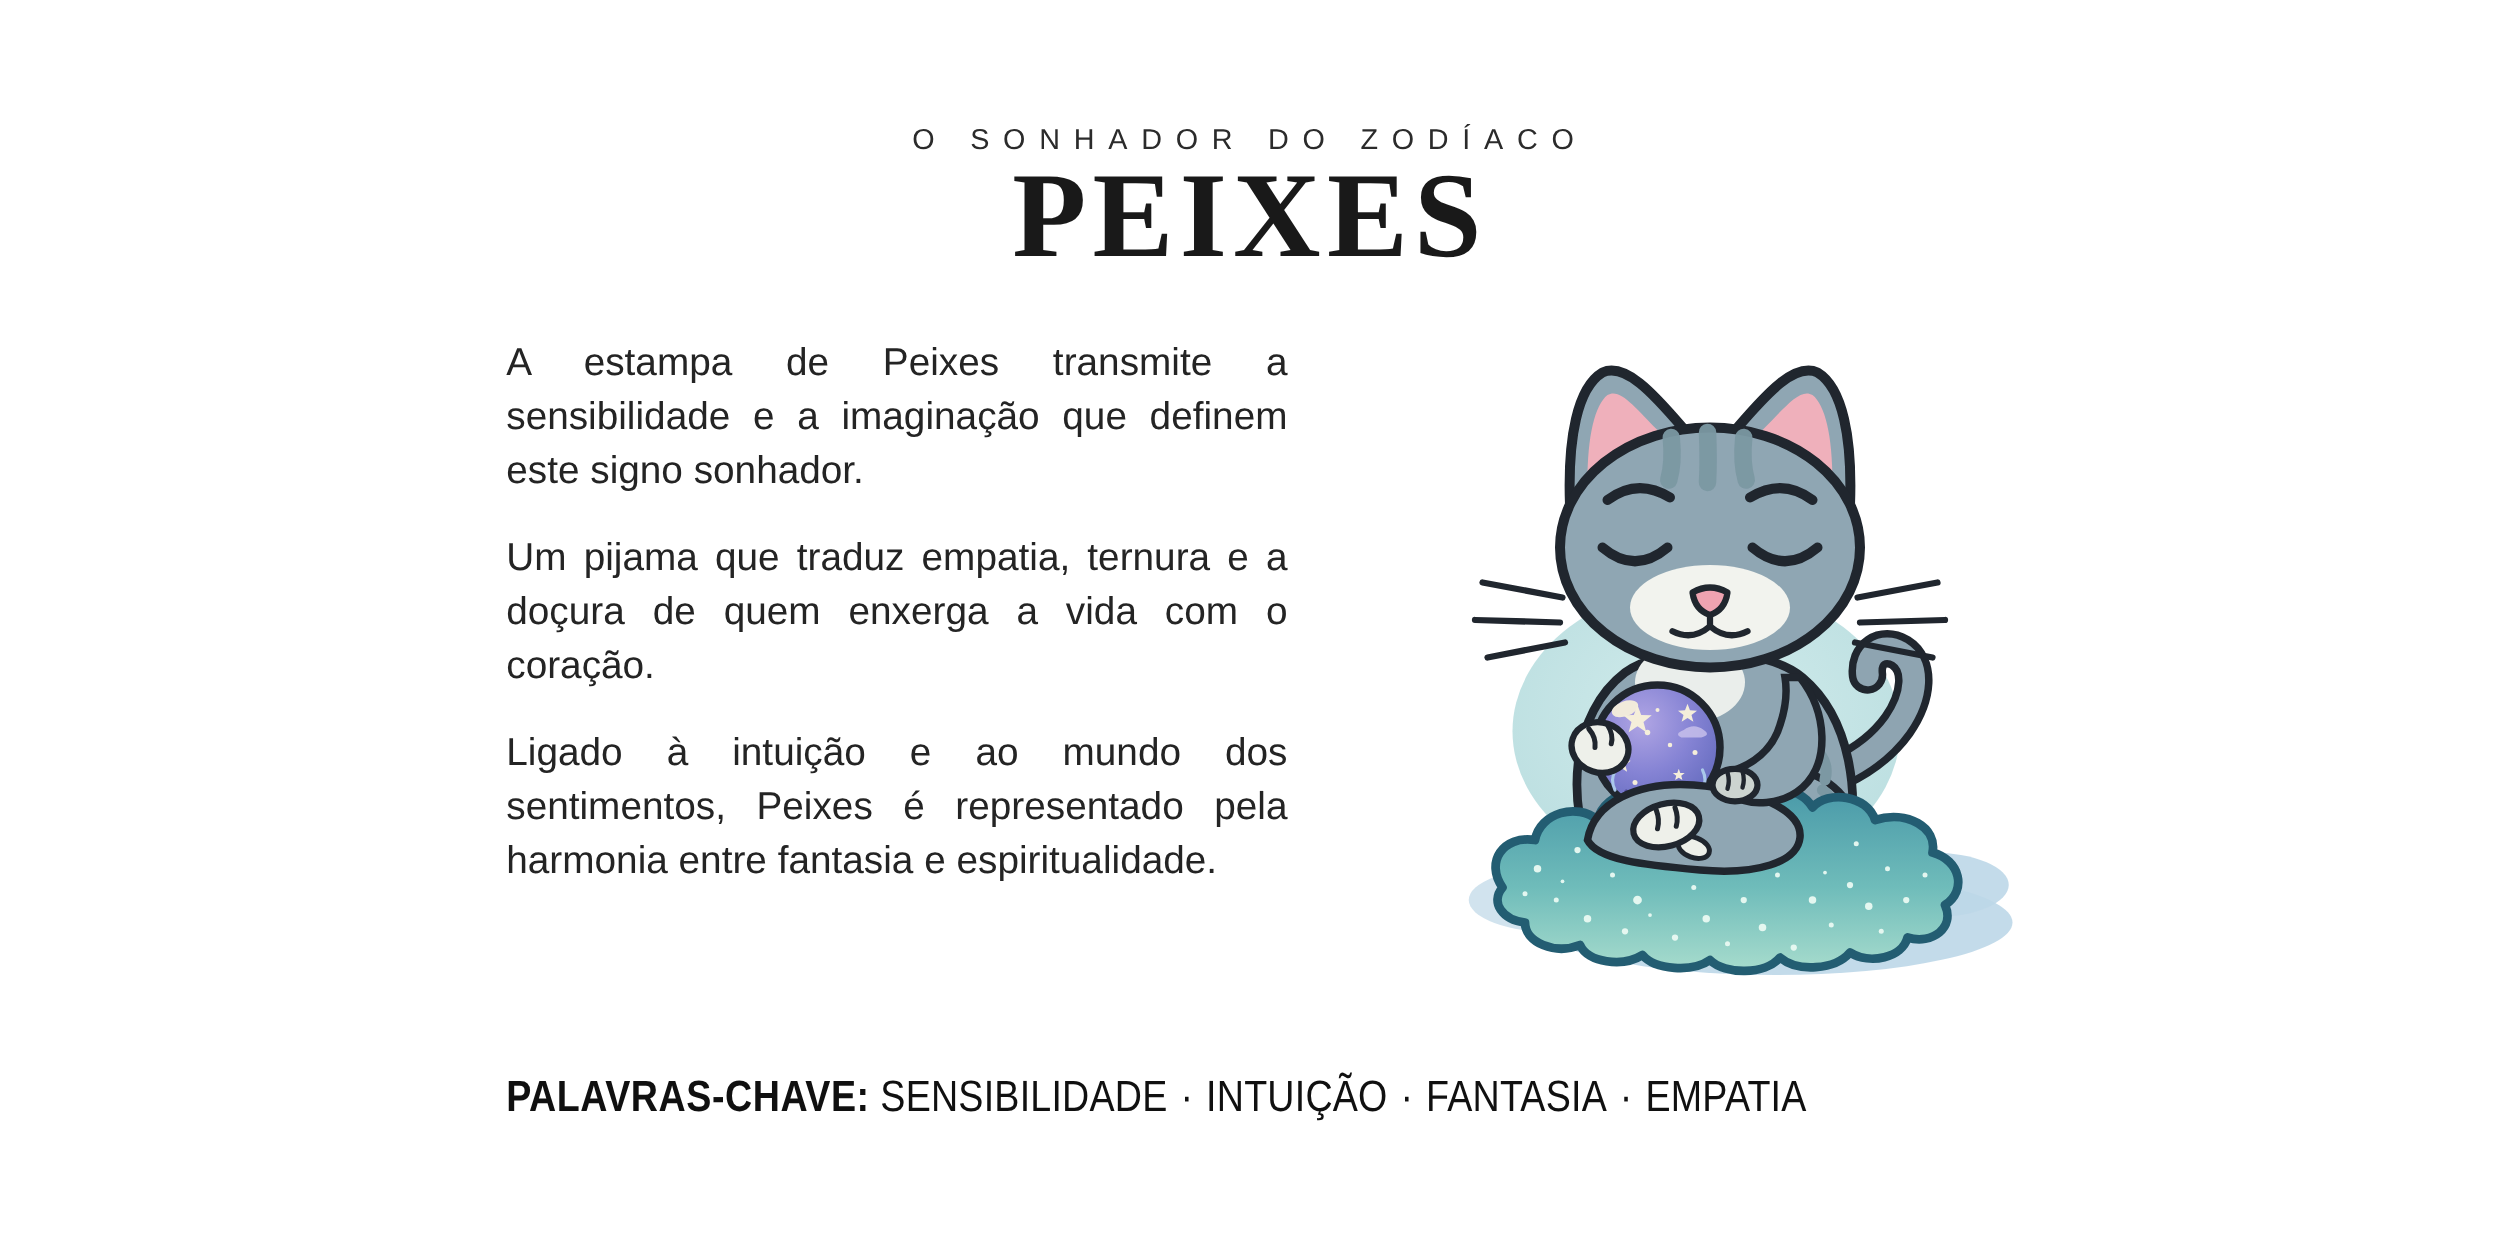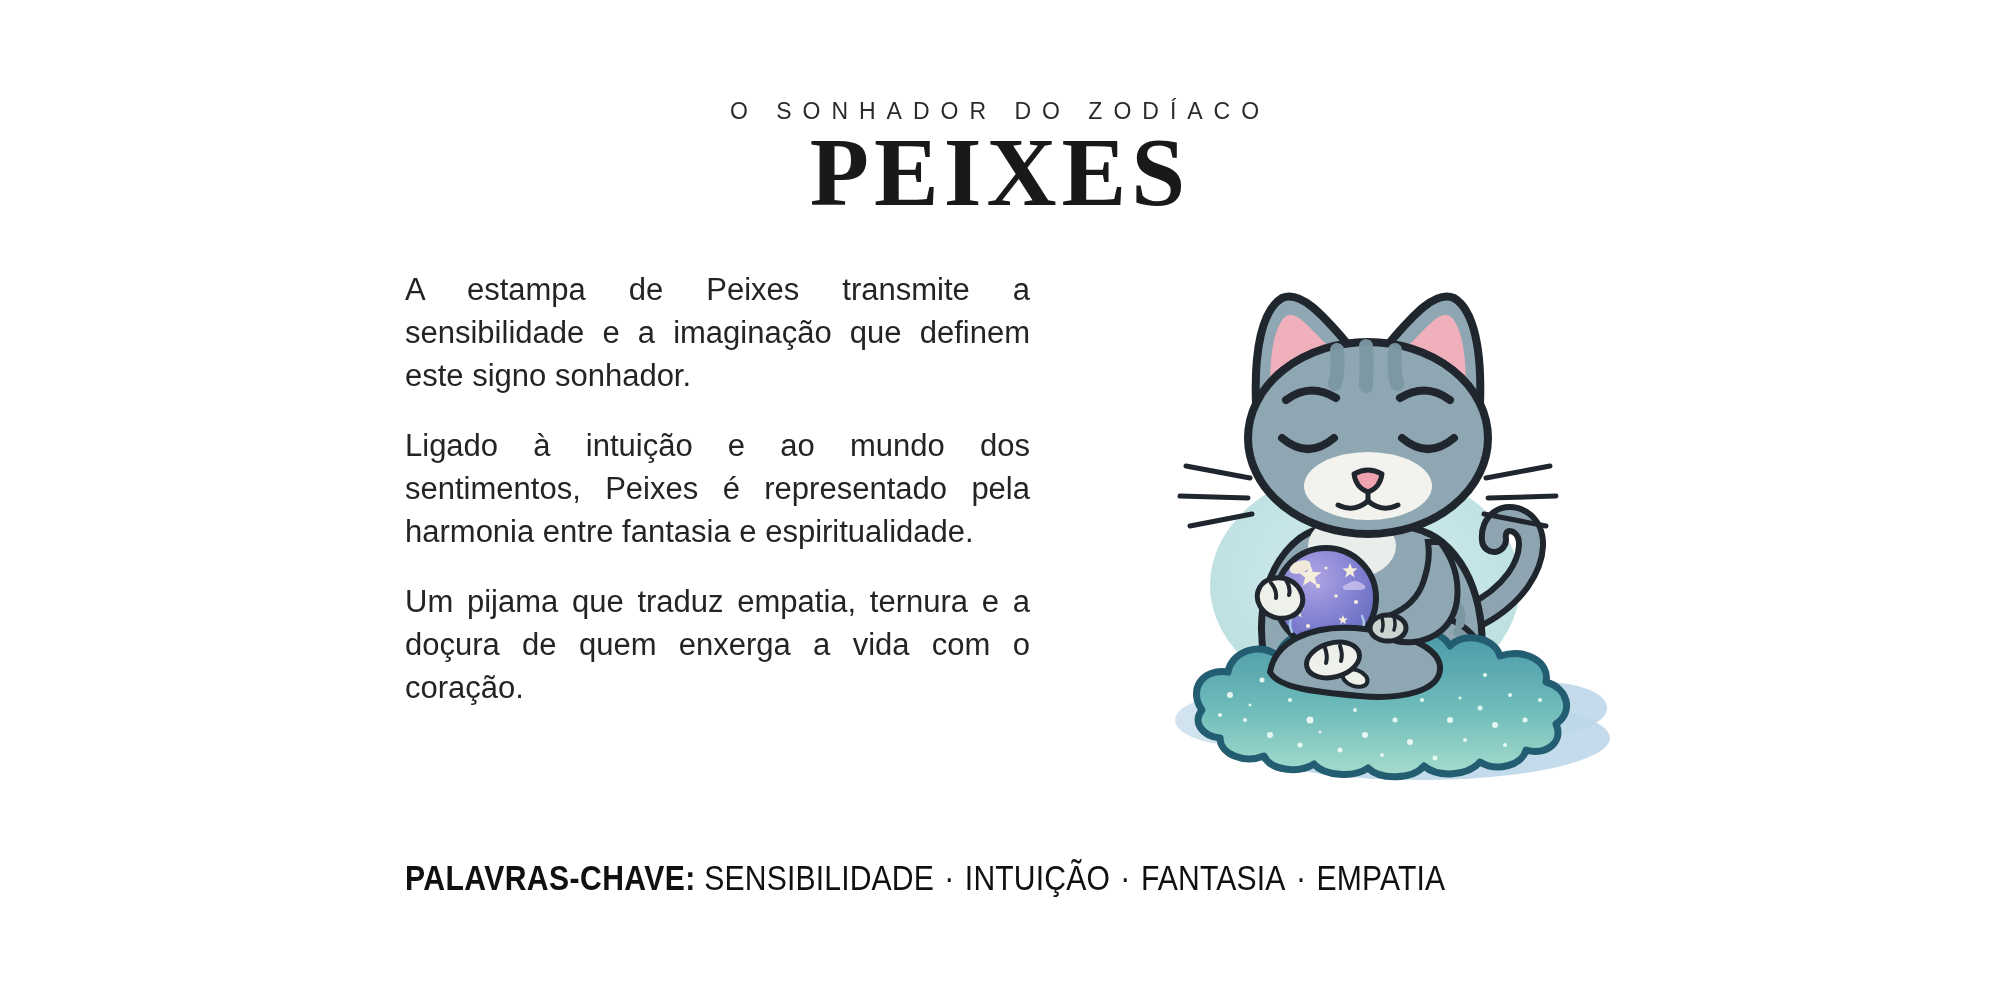--- a/index.html
+++ b/index.html
@@ -40,22 +40,22 @@
 </head>
 <body>
 
 <div class="page">
 
   <div class="kicker">O SONHADOR DO ZODÍACO</div>
   <div class="title">PEIXES</div>
 
   <div class="bodycol">
     <p>A estampa de Peixes transmite a sensibilidade e a imaginação que definem este signo sonhador.</p>
+    <p>Um pijama que traduz empatia, ternura e a doçura de quem enxerga a vida com o coração.</p>
     <p>Ligado à intuição e ao mundo dos sentimentos, Peixes é representado pela harmonia entre fantasia e espiritualidade.</p>
-    <p>Um pijama que traduz empatia, ternura e a doçura de quem enxerga a vida com o coração.</p>
   </div>
 
   <div class="keywords">
     <span class="kw-label">PALAVRAS-CHAVE:</span>
     <span> </span>
     <span>SENSIBILIDADE</span><span class="kw-sep">·</span><span>INTUIÇÃO</span><span class="kw-sep">·</span><span>FANTASIA</span><span class="kw-sep">·</span><span>EMPATIA</span>
   </div>
 
   <svg class="illustration" viewBox="0 0 480 530" xmlns="http://www.w3.org/2000/svg">
     <defs>

